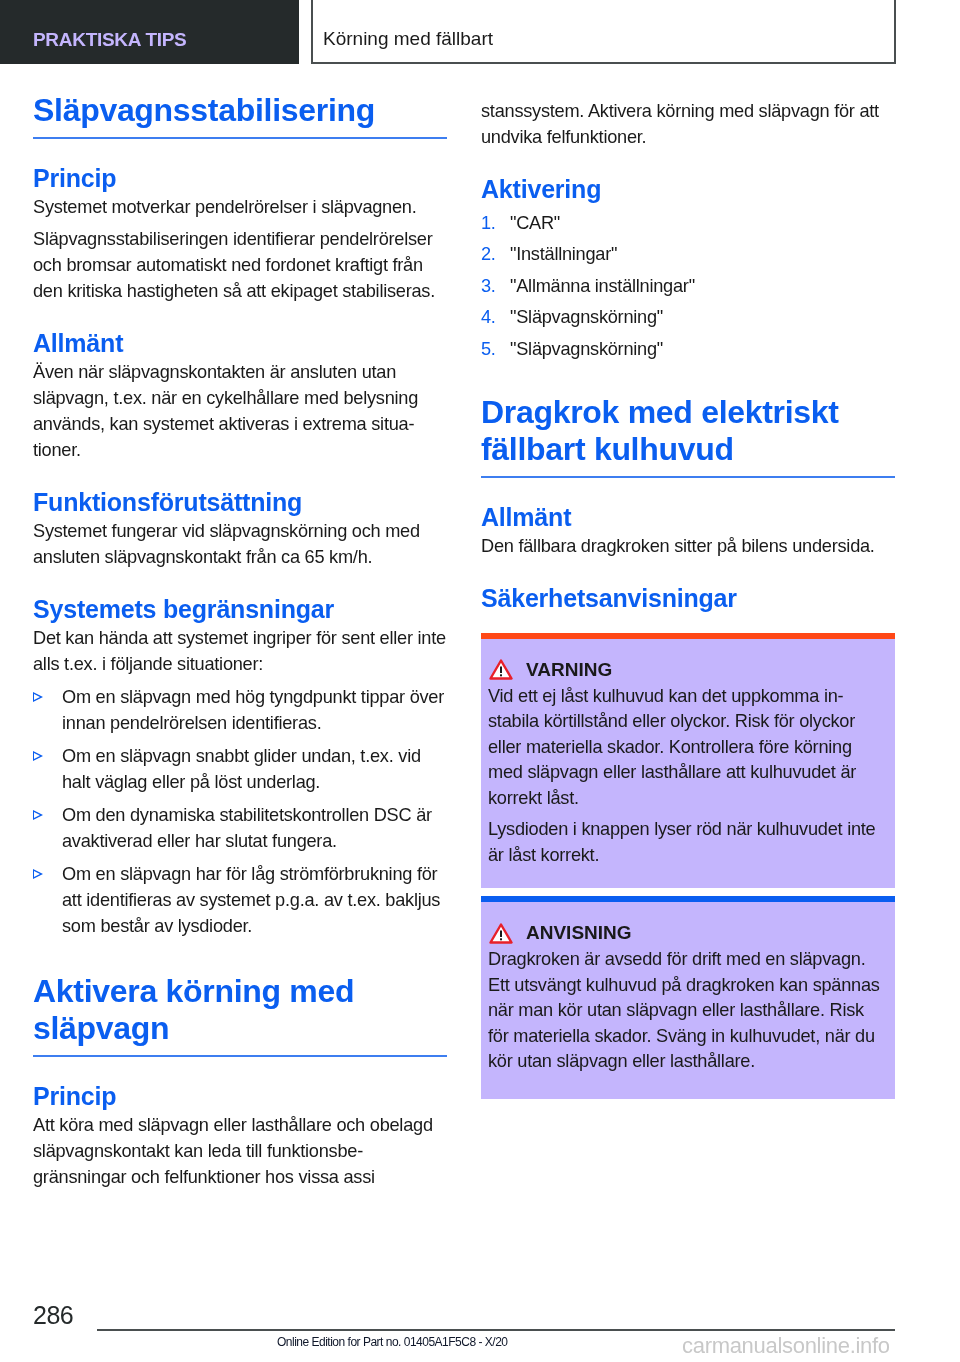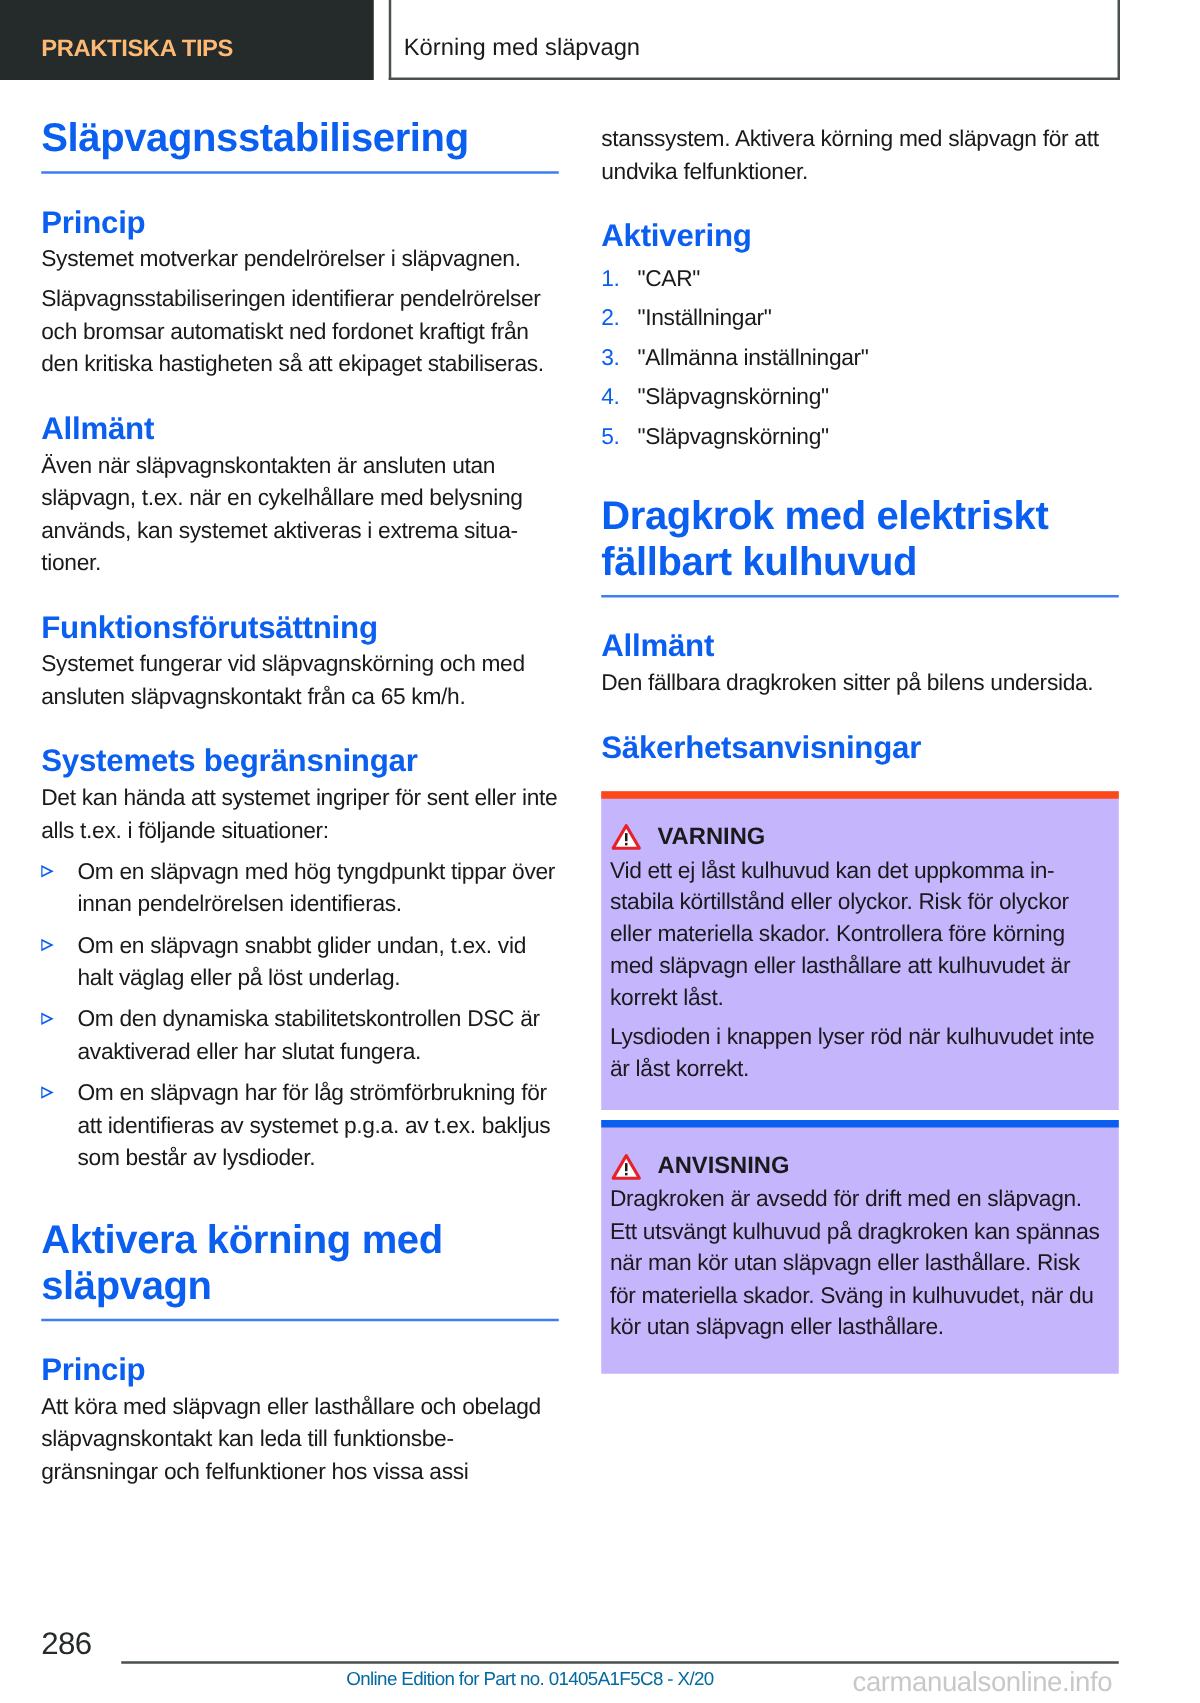--- a/index.html
+++ b/index.html
@@ -1,20 +1,20 @@
 <!DOCTYPE html>
 <html><head>
 <meta charset="utf-8">
 <style>
   * { box-sizing: border-box; margin: 0; padding: 0; }
   html, body { width: 960px; height: 1362px; background: #ffffff; overflow: hidden; }
   body { position: relative; font-family: "Liberation Sans", sans-serif; color: #1a1a1a; }
 
   .hdr-section { position: absolute; left: 0; top: 0; width: 299px; height: 64px; background: #252a2b; }
-  .hdr-section span { position: absolute; left: 33px; top: 29px; color: #fdba74; font-weight: bold; font-size: 19px; letter-spacing: -0.3px; }
+  .hdr-section span { position: absolute; left: 33px; top: 29px; color: #c4b5fd; font-weight: bold; font-size: 19px; letter-spacing: -0.3px; }
   .hdr-chapter { position: absolute; left: 311px; top: -2px; width: 585px; height: 66px; border: 2px solid #4a4f50; border-top: none; background: #fff; }
   .hdr-chapter span { position: absolute; left: 10px; top: 30px; font-size: 19px; color: #1a1a1a; }
 
   .col { position: absolute; top: 92px; width: 414px; }
   .col-left { left: 33px; }
   .col-right { left: 481px; top: 98px; }
   h1 { font-size: 32px; font-weight: bold; color: #0a5ef0; line-height: 37px; letter-spacing: -0.3px; }
   h1.rule { border-bottom: 2px solid #3d7ef0; padding-bottom: 8px; }
   h2 { font-size: 25px; font-weight: bold; color: #0a5ef0; line-height: 30px; letter-spacing: -0.2px; }
   p { font-size: 18.2px; line-height: 26px; letter-spacing: -0.25px; }
@@ -30,31 +30,31 @@
 
   .notice { background: #c4b5fd; padding: 20px 7px 20px 7px; }
   .notice.warn { border-top: 6px solid #ff4817; }
   .notice.info { border-top: 6px solid #0a5ef0; }
   .notice .title { display: flex; align-items: center; font-weight: bold; font-size: 19px; margin-bottom: 3px; }
   .notice .title svg { margin-left: 1px; margin-right: 13px; }
   .notice p { font-size: 18.2px; line-height: 25.5px; }
 
   .footer-num { position: absolute; left: 33px; top: 1301px; font-size: 25px; font-weight: normal; color: #252a2b; letter-spacing: -0.5px; text-align: center; }
   .footer-rule { position: absolute; left: 97px; top: 1329px; width: 798px; height: 2px; background: #4a4f50; }
-  .footer-text { position: absolute; left: 277px; top: 1335px; font-size: 15px; color: #0369a1; letter-spacing: -0.5px; }
+  .footer-text { position: absolute; left: 277px; top: 1335px; font-size: 12px; color: #0f172a; letter-spacing: -0.5px; }
   .footer-wm { position: absolute; left: 682px; top: 1333px; font-size: 22px; color: #c8c8c8; letter-spacing: -0.3px; }
 </style>
 </head>
 <body>
 
 <div class="hdr-section">
   <span>PRAKTISKA TIPS</span>
 </div>
 <div class="hdr-chapter">
-  <span>Körning med släpvagn</span>
+  <span>Körning med fällbart</span>
 </div>
 
 <div class="col col-left">
   <h1 class="rule">Släpvagnsstabilisering</h1>
 
   <h2 style="margin-top:24px">Princip</h2>
   <p style="margin-top:1px">Systemet motverkar pendelrörelser i släpvagnen.</p>
   <p style="margin-top:6px">Släpvagnsstabiliseringen identifierar pendelrörel­ser och bromsar automatiskt ned fordonet kraf­tigt från den kritiska hastigheten så att ekipaget stabiliseras.</p>
 
   <h2 style="margin-top:24px">Allmänt</h2>

